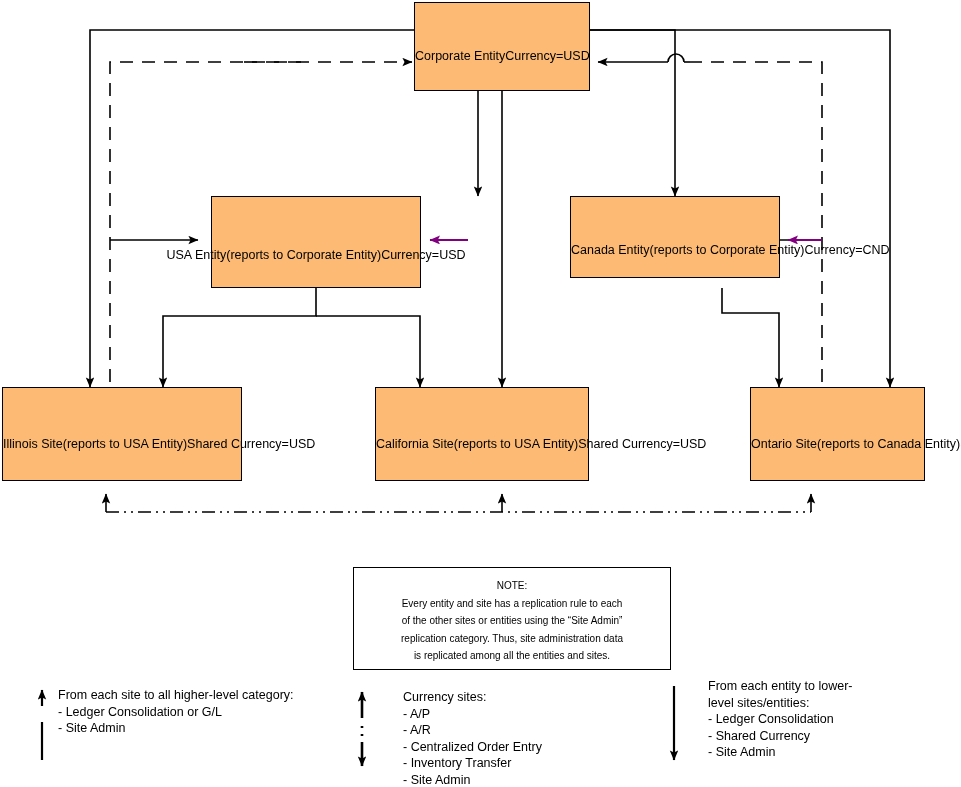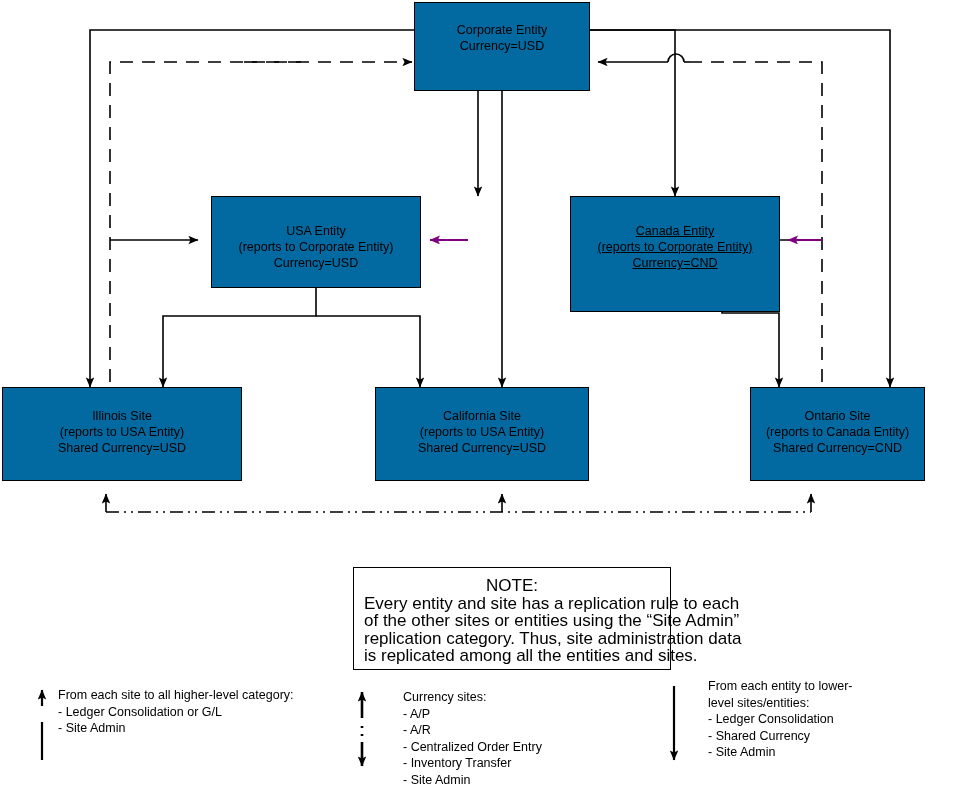--- a/index.html
+++ b/index.html
@@ -23,42 +23,42 @@
     position: absolute;
     left: 0;
     top: 0;
     width: 961px;
     height: 787px;
   }
   .node {
     position: absolute;
     box-sizing: border-box;
     border: 1px solid #000000;
-    background: #0369a1;
+    background: #fdba74;
     display: flex;
-    flex-direction: column;
+    flex-direction: row;
     align-items: center;
     justify-content: flex-start;
     text-align: center;
     font-size: 12.5px;
     line-height: 16px;
     z-index: 5;
   }
   .node .ln { display: block; white-space: nowrap; }
   .node.entity-top { padding-top: 19px; }
   .node.entity-mid { padding-top: 26px; }
   .node.site       { padding-top: 20px; }
 
   .note-box {
     position: absolute;
     box-sizing: border-box;
     border: 1px solid #000000;
     background: #ffffff;
     text-align: center;
-    font-size: 17px;
+    font-size: 10px;
     line-height: 17.5px;
     padding: 9px 10px 8px 10px;
     z-index: 5;
   }
   .note-box .ln { display: block; white-space: nowrap; }
 
   .legend {
     position: absolute;
     z-index: 5;
     font-size: 12.5px;
@@ -149,27 +149,27 @@
         <path d="M674,686 L674,760" stroke-width="2.2" marker-end="url(#arrBlack)"></path>
       </g>
     </g>
   </svg>
 
   <div class="node entity-top" style="left:414px; top:2px; width:176px; height:89px;">
     <span class="ln">Corporate Entity</span>
     <span class="ln">Currency=USD</span>
   </div>
 
-  <div class="node entity-mid" style="left:211px; top:196px; width:210px; height:92px;">
+  <div class="node entity-mid" style="left:211px; top:196px; width:210px; height:92px;justify-content:center;">
     <span class="ln">USA Entity</span>
     <span class="ln">(reports to Corporate Entity)</span>
     <span class="ln">Currency=USD</span>
   </div>
 
-  <div class="node entity-mid" style="left:570px; top:196px; width:210px; height:116px;text-decoration:underline;">
+  <div class="node entity-mid" style="left:570px; top:196px; width:210px; height:82px;">
     <span class="ln">Canada Entity</span>
     <span class="ln">(reports to Corporate Entity)</span>
     <span class="ln">Currency=CND</span>
   </div>
 
   <div class="node site" style="left:2px; top:387px; width:240px; height:94px;">
     <span class="ln">Illinois Site</span>
     <span class="ln">(reports to USA Entity)</span>
     <span class="ln">Shared Currency=USD</span>
   </div>

